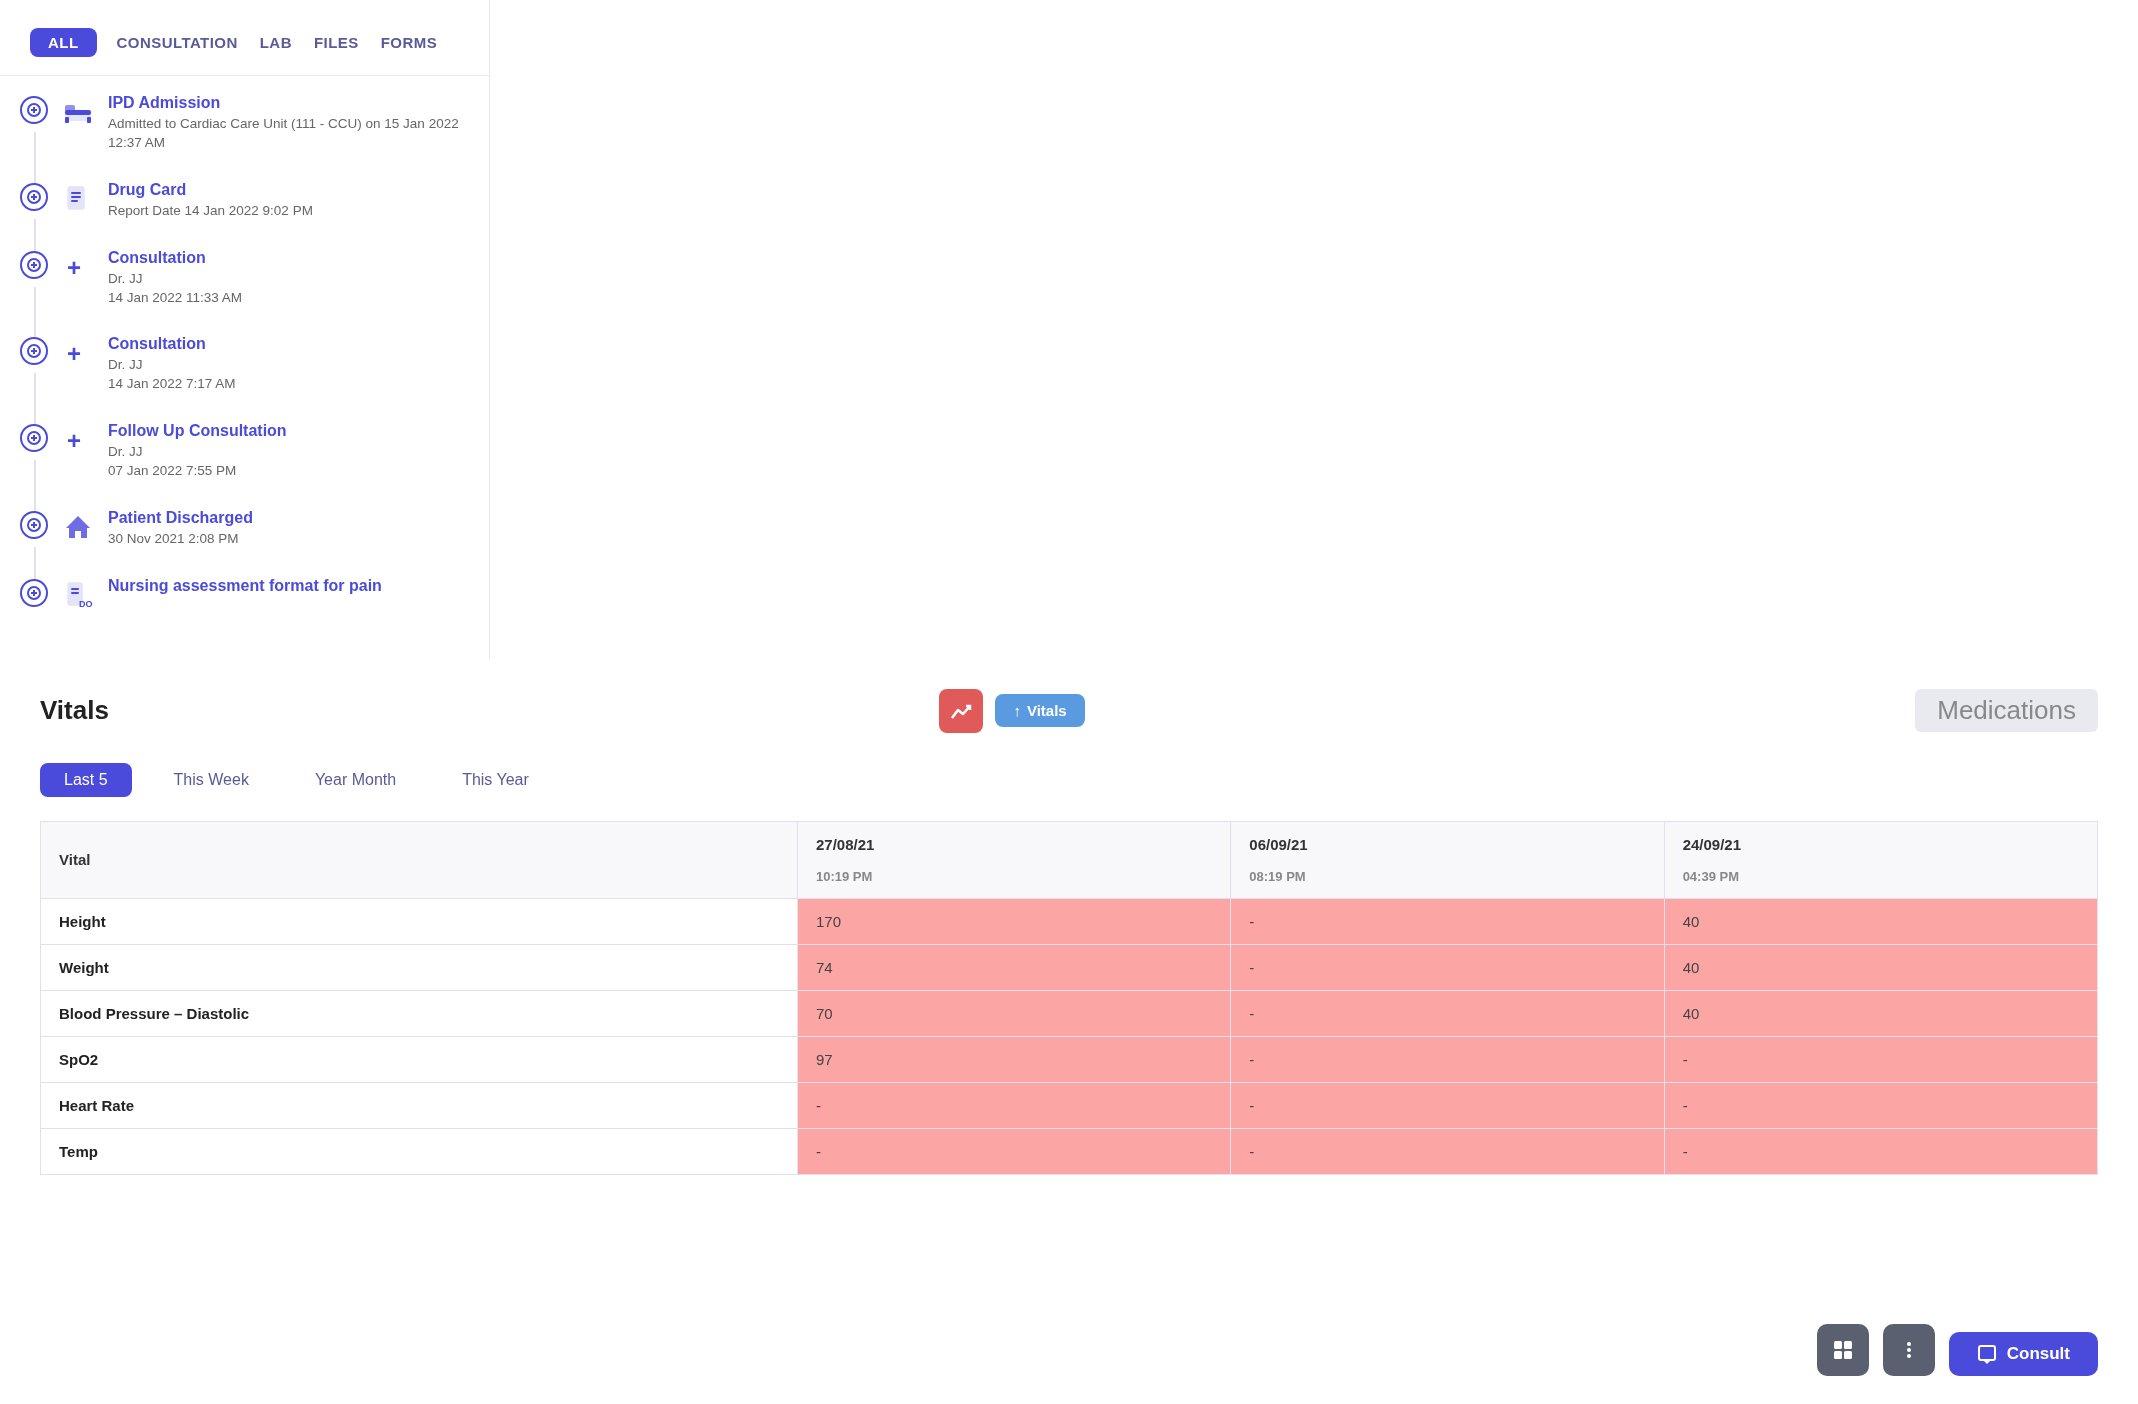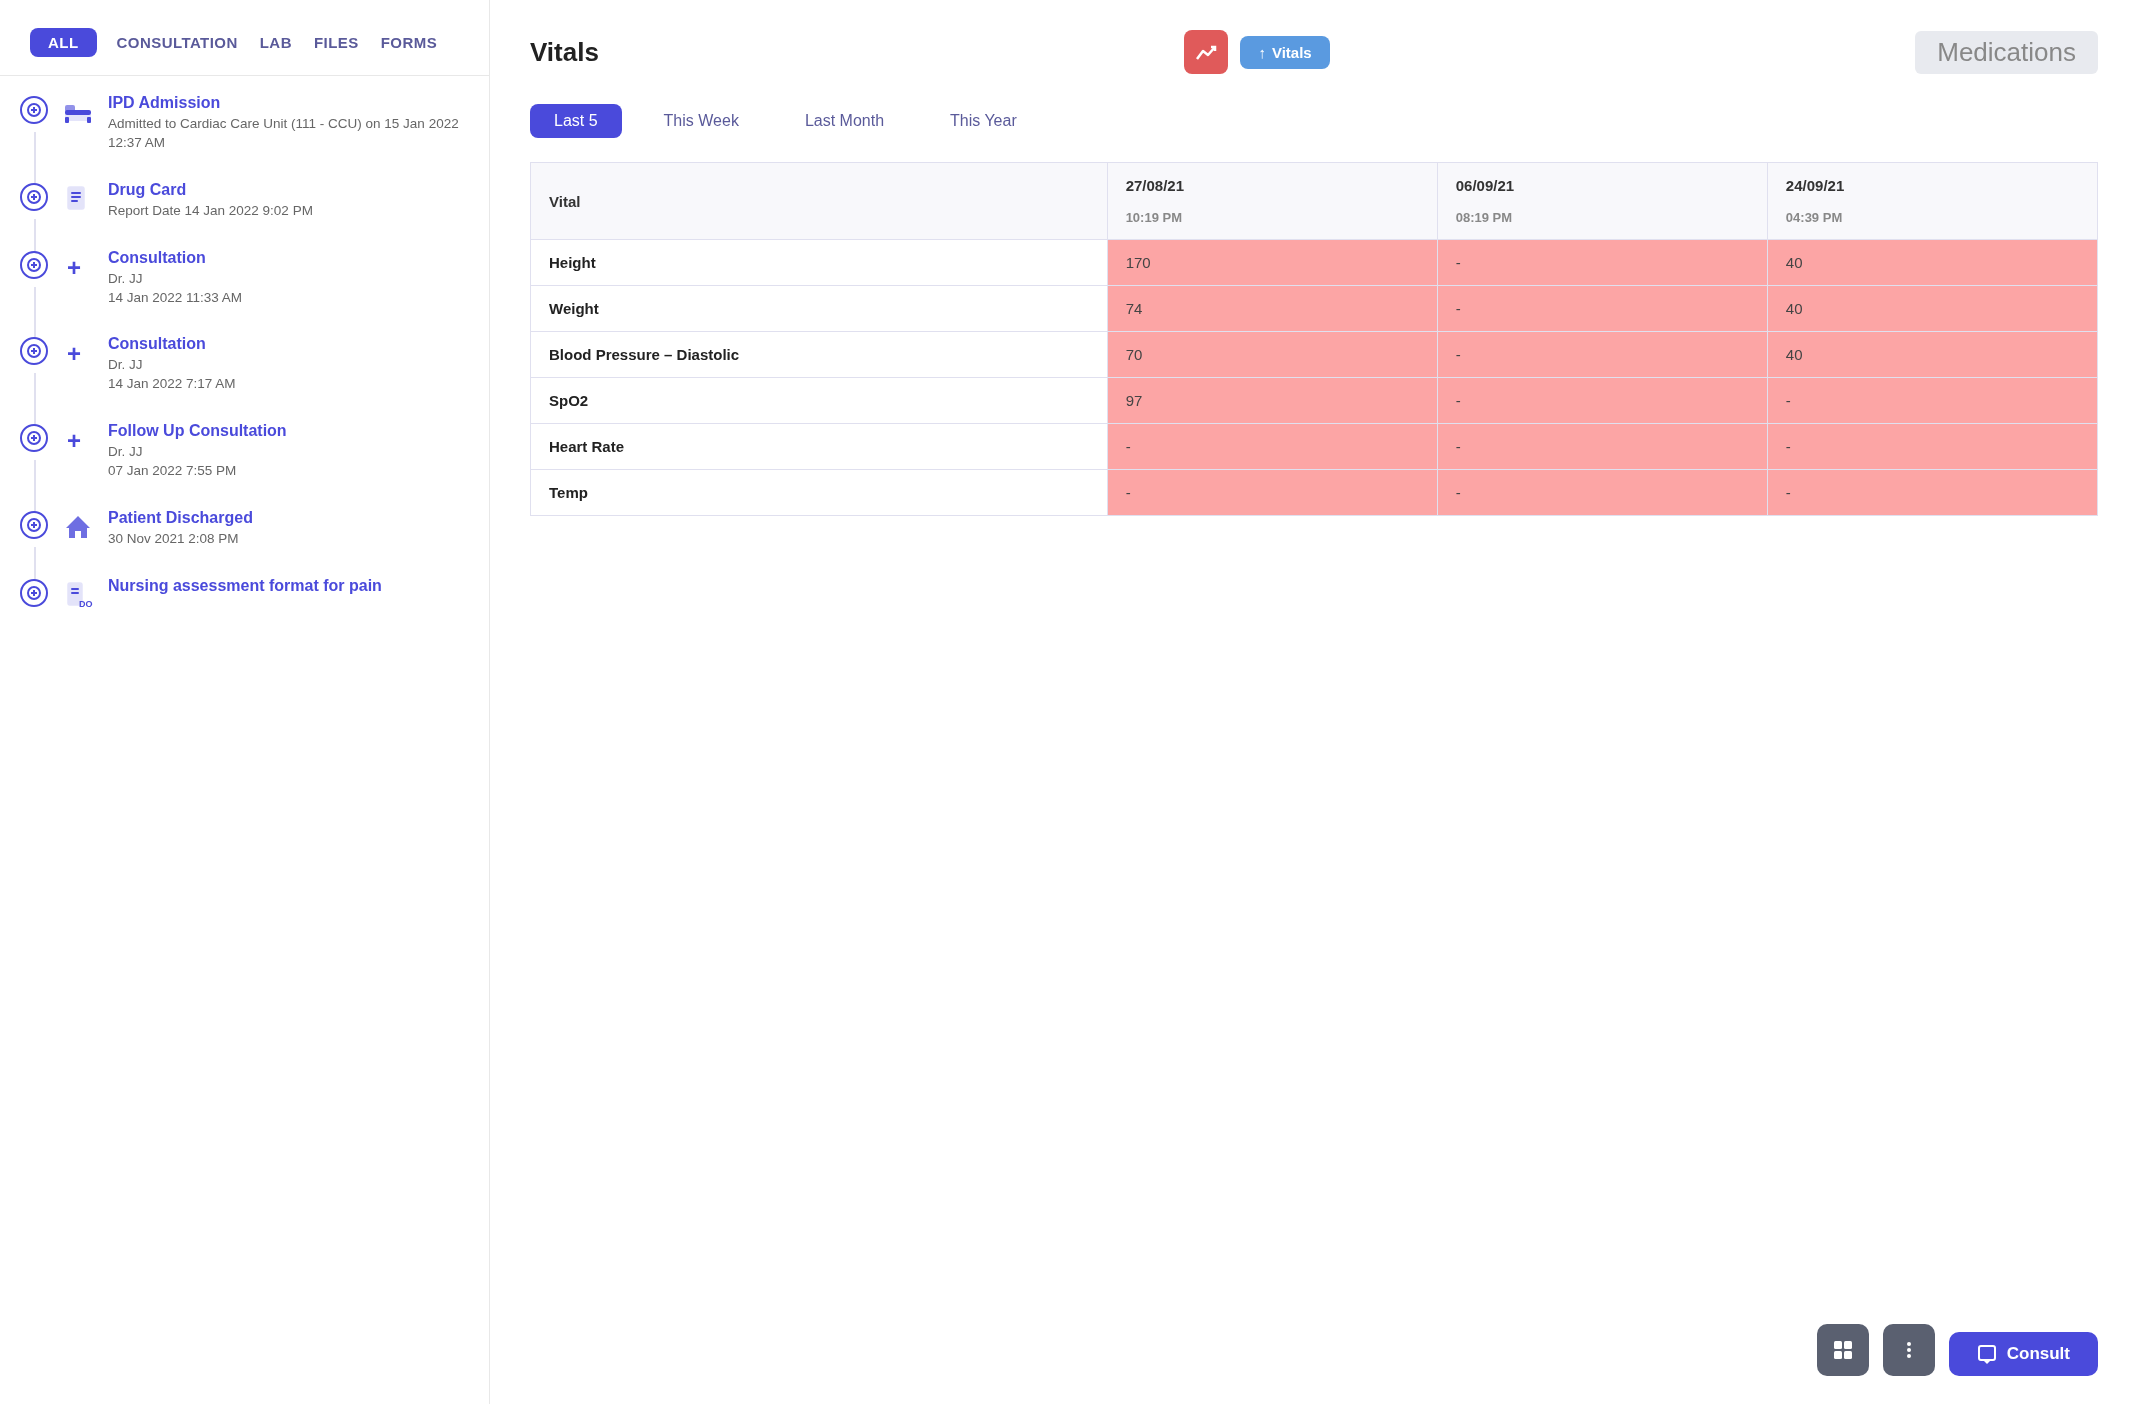--- a/index.html
+++ b/index.html
@@ -9,20 +9,21 @@
       color: #222;
       font-size: 15px;
       min-height: 100vh;
     }
     .container {
       display: flex;
       width: 2138px;
       min-height: 1404px;
       background: #fff;
       position: relative;
+      flex-direction: column;
     }
     
     .left-panel {
       width: 490px;
       border-right: 1px solid #e8e8e8;
       padding: 0;
       display: flex;
       flex-direction: column;
     }
     .tab-bar {
@@ -443,21 +444,21 @@
           <span>↑</span>
           <span>Vitals</span>
         </button>
       </div>
       <div class="medications-label">Medications</div>
     </div>
 
     <div class="filter-bar">
       <button class="filter-btn active">Last 5</button>
       <button class="filter-btn">This Week</button>
-      <button class="filter-btn">Last Month</button>
+      <button class="filter-btn">Year Month</button>
       <button class="filter-btn">This Year</button>
     </div>
 
     <table class="vitals-table">
       <thead>
         <tr>
           <th>
             <span>Vital</span>
           </th>
           <th>

